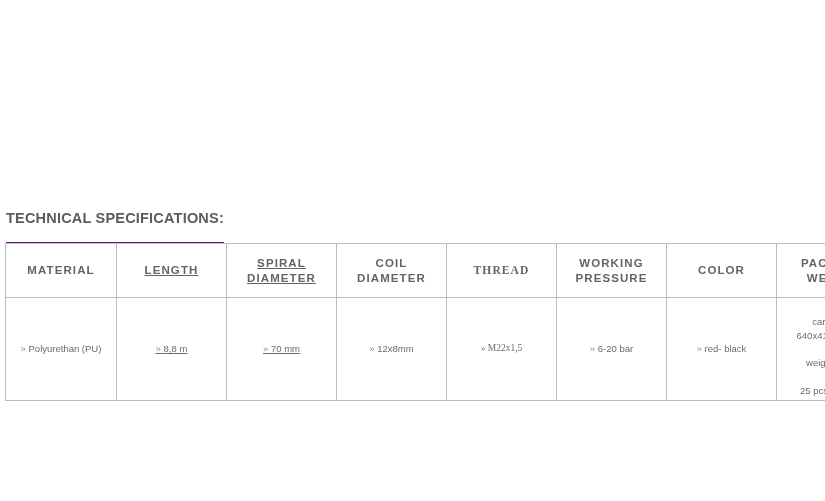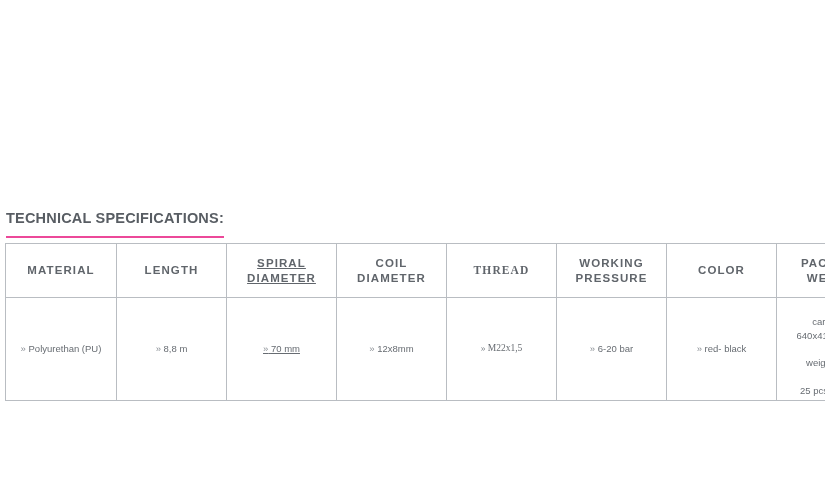--- a/index.html
+++ b/index.html
@@ -20,22 +20,22 @@
     height: 501px;
   }
   .spec-title {
     position: absolute;
     left: 6px;
     top: 210px;
     font-size: 14.5px;
     font-weight: bold;
     letter-spacing: 0.2px;
     color: #585d63;
-    border-bottom: 2px solid #ec4899;
-    padding-bottom: 10px;
+    border-bottom: 2px solid #701a75;
+    padding-bottom: 16px;
     display: inline-block;
   }
   .spec-table-wrap {
     position: absolute;
     left: 5px;
     top: 243px;
     width: 816px;
   }
   table.spec-table {
     border-collapse: collapse;
@@ -69,21 +69,21 @@
   td .bullet, th .bullet {
     color: #8a8f95;
   }
   .multi-line {
     display: block;
   }
   .multi-line span {
     display: block;
   }
   .col-1 { width: 102px; }
-  .col-2 { width: 101px; }
+  .col-2 { width: 101px; text-decoration: underline; }
   .col-3 { width: 101px; text-decoration: underline; }
   .col-4 { width: 101px; }
   .col-5 { width: 101px; font-family: Liberation Serif, serif; }
   .col-6 { width: 101px; margin-left: 44px; }
   .col-7 { width: 101px; }
   .col-8 { width: 104px; }
 </style>
 </head>
 <body>
 

